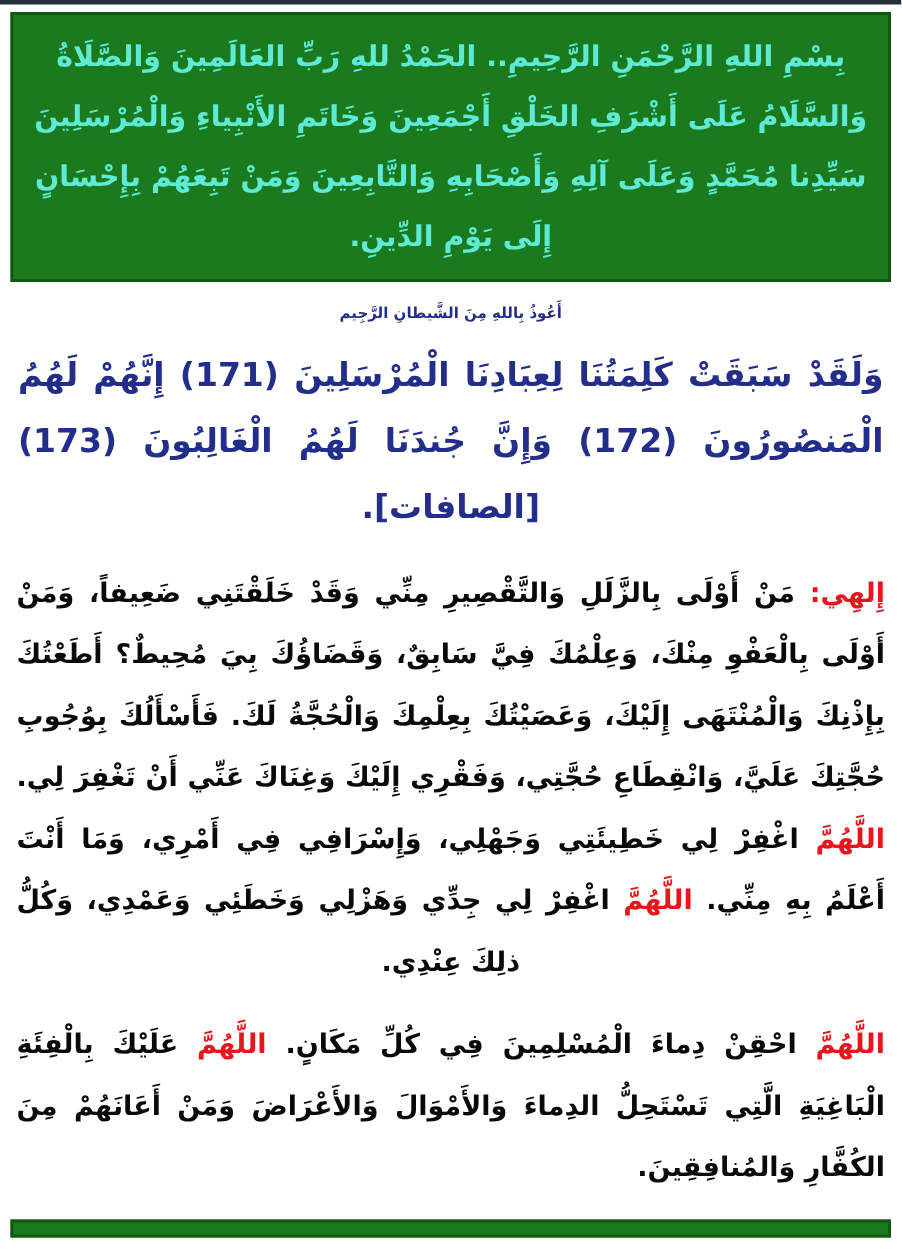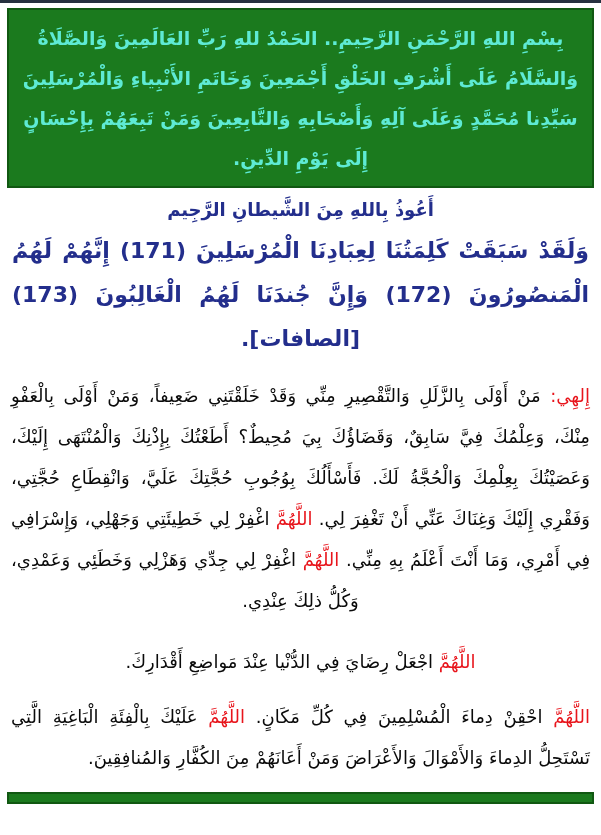--- a/index.html
+++ b/index.html
@@ -16,31 +16,31 @@
   .top-rule{width:601px;height:3px;background:var(--rule);}
   .green-box{
     margin:5px 7px 0 7px;background:var(--green);
     border:2px solid var(--green-border);
     color:#5eead4;font-weight:bold;text-align:center;
     padding:8px 12px;font-size:19px;line-height:40px;
   }
   .green-box.footer{margin-top:14px;font-size:18px;line-height:40px;padding:4px 12px;}
   .taawwudh{
     margin-top:11px;text-align:center;color:var(--navy);
-    font-weight:bold;font-size:18px;line-height:22px;
+    font-weight:bold;font-size:10px;line-height:22px;
   }
   .verse{
     margin:8px 12px 0 12px;color:var(--navy);font-weight:bold;
     font-size:22px;line-height:44px;
     text-align:justify;text-align-last:center;
   }
   .duas{margin-top:6px;}
   p.dua{
     margin:14px 0 0 0;padding:0 11px;color:var(--ink);
-    font-weight:normal;font-size:18px;line-height:41px;
+    font-weight:bold;font-size:18px;line-height:41px;
   }
   p.dua.justify-center-last{text-align:justify;text-align-last:center;}
   p.dua.justify{text-align:justify;text-align-last:right;}
   p.dua.center{text-align:center;margin-top:20px;}
   .red{color:var(--red);}
 </style>
 </head>
 <body>
 
 <div class="top-rule"></div>
@@ -48,19 +48,18 @@
 <div class="green-box header">
   <span>بِسْمِ اللهِ الرَّحْمَنِ الرَّحِيمِ.. الحَمْدُ للهِ رَبِّ العَالَمِينَ وَالصَّلَاةُ وَالسَّلَامُ عَلَى أَشْرَفِ الخَلْقِ أَجْمَعِينَ وَخَاتَمِ الأَنْبِياءِ وَالْمُرْسَلِينَ سَيِّدِنا مُحَمَّدٍ وَعَلَى آلِهِ وَأَصْحَابِهِ وَالتَّابِعِينَ وَمَنْ تَبِعَهُمْ بِإِحْسَانٍ إِلَى يَوْمِ الدِّينِ.</span>
 </div>
 
 <div class="taawwudh">أَعُوذُ بِاللهِ مِنَ الشَّيطانِ الرَّجِيم</div>
 
 <div class="verse">وَلَقَدْ سَبَقَتْ كَلِمَتُنَا لِعِبَادِنَا الْمُرْسَلِينَ (171) إِنَّهُمْ لَهُمُ الْمَنصُورُونَ (172) وَإِنَّ جُندَنَا لَهُمُ الْغَالِبُونَ (173) [الصافات].</div>
 
 <div class="duas">
     <p class="dua justify-center-last"><span class="red">إِلهِي: </span><span>مَنْ أَوْلَى بِالزَّلَلِ وَالتَّقْصِيرِ مِنِّي وَقَدْ خَلَقْتَنِي ضَعِيفاً، وَمَنْ أَوْلَى بِالْعَفْوِ مِنْكَ، وَعِلْمُكَ فِيَّ سَابِقٌ، وَقَضَاؤُكَ بِيَ مُحِيطٌ؟ أَطَعْتُكَ بِإِذْنِكَ وَالْمُنْتَهَى إِلَيْكَ، وَعَصَيْتُكَ بِعِلْمِكَ وَالْحُجَّةُ لَكَ. فَأَسْأَلُكَ بِوُجُوبِ حُجَّتِكَ عَلَيَّ، وَانْقِطَاعِ حُجَّتِي، وَفَقْرِي إِلَيْكَ وَغِنَاكَ عَنِّي أَنْ تَغْفِرَ لِي. </span><span class="red">اللَّهُمَّ</span><span> اغْفِرْ لِي خَطِيئَتِي وَجَهْلِي، وَإِسْرَافِي فِي أَمْرِي، وَمَا أَنْتَ أَعْلَمُ بِهِ مِنِّي. </span><span class="red">اللَّهُمَّ</span><span> اغْفِرْ لِي جِدِّي وَهَزْلِي وَخَطَئِي وَعَمْدِي، وَكُلُّ ذلِكَ عِنْدِي.</span></p>
-    <p class="dua center"><span class="red">اللَّهُمَّ</span><span> اجْعَلْ رِضَايَ فِي الدُّنْيا عِنْدَ مَواضِعِ أَقْدَارِكَ.</span></p>
     <p class="dua justify"><span class="red">اللَّهُمَّ</span><span> احْقِنْ دِماءَ الْمُسْلِمِينَ فِي كُلِّ مَكَانٍ. </span><span class="red">اللَّهُمَّ</span><span> عَلَيْكَ بِالْفِئَةِ الْبَاغِيَةِ الَّتِي تَسْتَحِلُّ الدِماءَ وَالأَمْوَالَ وَالأَعْرَاضَ وَمَنْ أَعَانَهُمْ مِنَ الكُفَّارِ وَالمُنافِقِينَ.</span></p>
   </div>
 
 <div class="green-box footer">
   
 </div>
 
 </body></html>

